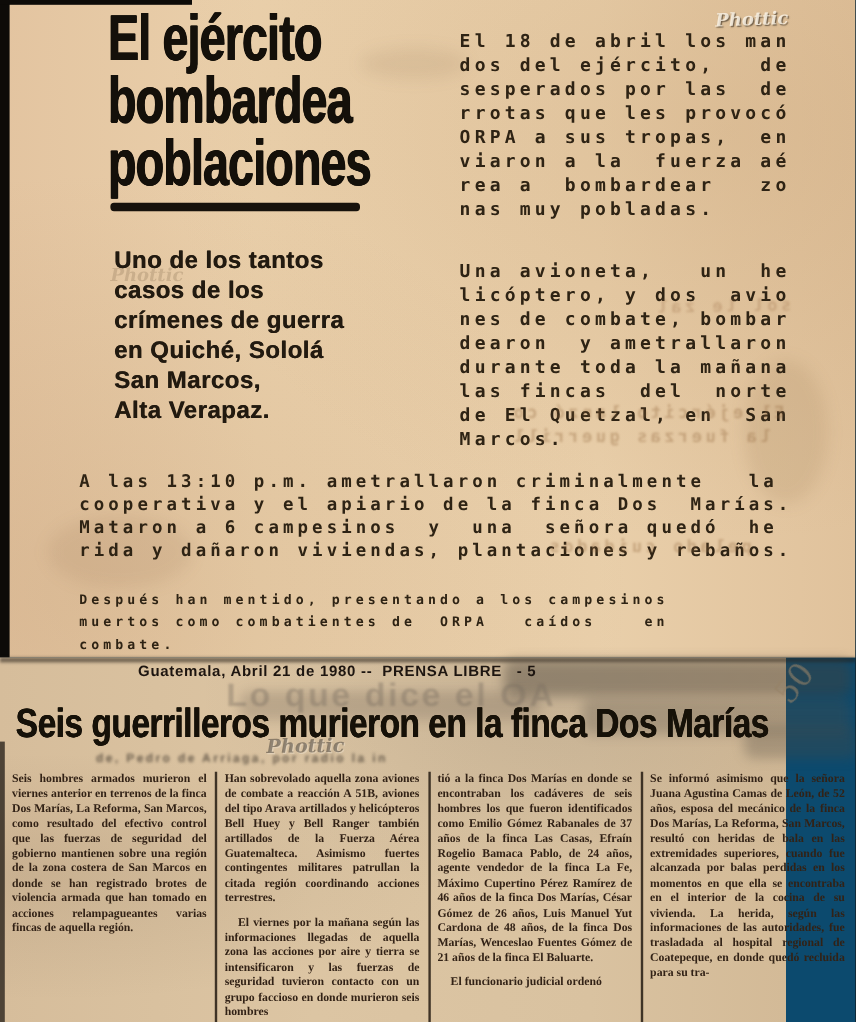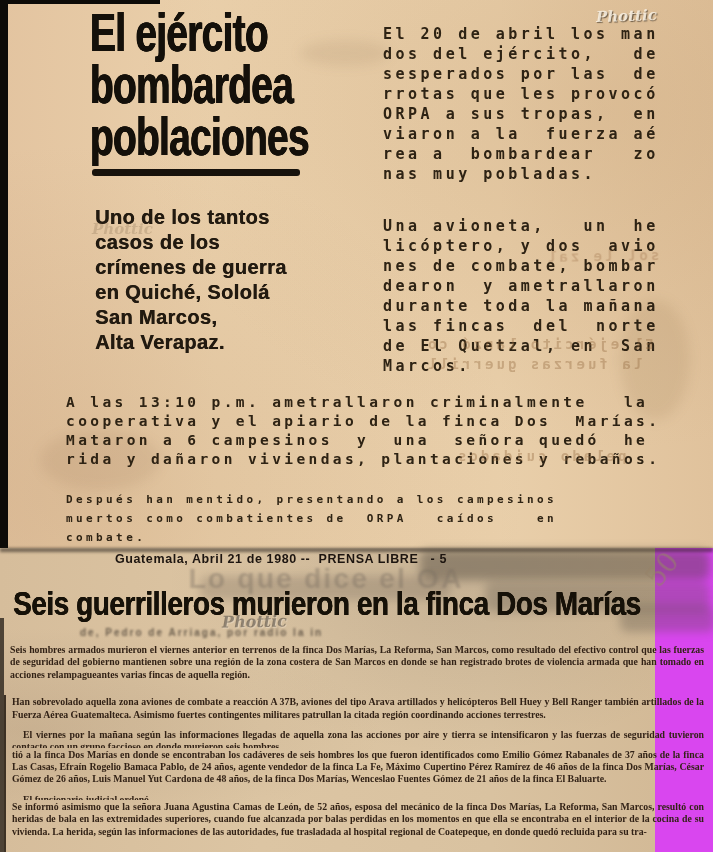--- a/index.html
+++ b/index.html
@@ -1,17 +1,17 @@
 <!DOCTYPE html>
 <html><head>
 <meta charset="utf-8">
 <style>
   html,body{margin:0;padding:0;background:#151210;}
   .scan{position:relative;width:713px;height:852px;overflow:hidden;
-        font-family:"Liberation Sans",sans-serif;background:#d946ef;}
+        font-family:"Liberation Sans",sans-serif;background:#0c4a6e;}
 
   
   .top-doc{position:absolute;left:0;top:0;width:713px;height:548px;
     background:
       radial-gradient(ellipse at 85% 20%, rgba(190,150,105,.25) 0%, rgba(190,150,105,0) 55%),
       radial-gradient(ellipse at 10% 90%, rgba(180,140,100,.22) 0%, rgba(180,140,100,0) 50%),
       linear-gradient(90deg,#e3c4a0 0%,#ead0ab 30%,#e9cfaa 70%,#e0c29c 100%);}
   .edge-left{position:absolute;left:0;top:0;width:8px;height:548px;background:#0d0b08;}
   .edge-top{position:absolute;left:0;top:0;width:160px;height:4px;background:#0d0b08;}
   .stain{position:absolute;border-radius:50%;filter:blur(6px);}
@@ -81,21 +81,21 @@
 
   .clip-headline{position:absolute;left:13px;top:36px;width:860px;
     font-weight:bold;font-size:34px;letter-spacing:-.5px;color:#161108;
     transform:scaleX(.82);transform-origin:left;white-space:nowrap;
     text-shadow:.5px 0 0 currentColor,0 .4px 0 currentColor;filter:blur(.35px);}
   .subhead-smudge{position:absolute;left:80px;top:79px;width:470px;
     font-size:10px;font-weight:bold;color:rgba(70,60,50,.75);letter-spacing:2px;
     filter:blur(1.3px);white-space:nowrap;}
 
   .cols{position:absolute;left:4px;top:95px;width:707px;height:209px;
-    display:flex;overflow:hidden;flex-direction:column;}
+    display:flex;overflow:hidden;}
   .col{flex:1;padding:1px 7px 0 6px;overflow:hidden;}
   .col + .col{border-left:2px solid rgba(35,26,17,.85);}
   .col p{margin:0;font-family:"Liberation Serif",serif;font-weight:bold;
     font-size:9.8px;line-height:12.4px;text-align:justify;color:#322216;
     filter:blur(.35px);}
   .col p + p{margin-top:8px;text-indent:11px;}
 </style>
 </head>
 <body>
 
@@ -115,21 +115,21 @@
       <div class="hl-rule"></div>
     </div>
 
     <div class="standfirst">Uno de los tantos
 casos de los
 crímenes de guerra
 en Quiché, Sololá
 San Marcos,
 Alta Verapaz.</div>
 
-    <div class="typed p1">El 20 de abril los man
+    <div class="typed p1">El 18 de abril los man
 dos del ejército,   de
 sesperados por las  de
 rrotas que les provocó
 ORPA a sus tropas,  en
 viaron a la  fuerza aé
 rea a  bombardear   zo
 nas muy pobladas.</div>
     <div class="typed p2">Una avioneta,   un  he
 licóptero, y dos  avio
 nes de combate, bombar
@@ -169,21 +169,21 @@
     <div class="pencil-mark">50</div>
 
     <div class="clip-headline">Seis guerrilleros murieron en la finca Dos Marías</div>
     <div class="subhead-smudge">de, Pedro de Arriaga, por radio la in</div>
 
     <div class="cols">
       <div class="col">
         <p>Seis hombres armados murieron el viernes anterior en terrenos de la finca Dos Marías, La Reforma, San Marcos, como resultado del efectivo control que las fuerzas de seguridad del gobierno mantienen sobre una región de la zona costera de San Marcos en donde se han registrado brotes de violencia armada que han tomado en acciones relampagueantes varias fincas de aquella región.</p>
       </div>
       <div class="col">
-        <p>Han sobrevolado aquella zona aviones de combate a reacción A 37B, aviones del tipo Arava artillados y helicópteros Bell Huey y Bell Ranger también artillados de la Fuerza Aérea Guatemalteca. Asimismo fuertes contingentes militares patrullan la citada región coordinando acciones terrestres.</p>
+        <p>Han sobrevolado aquella zona aviones de combate a reacción A 51B, aviones del tipo Arava artillados y helicópteros Bell Huey y Bell Ranger también artillados de la Fuerza Aérea Guatemalteca. Asimismo fuertes contingentes militares patrullan la citada región coordinando acciones terrestres.</p>
         <p>El viernes por la mañana según las informaciones llegadas de aquella zona las acciones por aire y tierra se intensificaron y las fuerzas de seguridad tuvieron contacto con un grupo faccioso en donde murieron seis hombres</p>
       </div>
       <div class="col">
         <p>tió a la finca Dos Marías en donde se encontraban los cadáveres de seis hombres los que fueron identificados como Emilio Gómez Rabanales de 37 años de la finca Las Casas, Efraín Rogelio Bamaca Pablo, de 24 años, agente vendedor de la finca La Fe, Máximo Cupertino Pérez Ramírez de 46 años de la finca Dos Marías, César Gómez de 26 años, Luis Manuel Yut Cardona de 48 años, de la finca Dos Marías, Wenceslao Fuentes Gómez de 21 años de la finca El Baluarte.</p>
         <p>El funcionario judicial ordenó</p>
       </div>
       <div class="col">
         <p>Se informó asimismo que la señora Juana Agustina Camas de León, de 52 años, esposa del mecánico de la finca Dos Marías, La Reforma, San Marcos, resultó con heridas de bala en las extremidades superiores, cuando fue alcanzada por balas perdidas en los momentos en que ella se encontraba en el interior de la cocina de su vivienda. La herida, según las informaciones de las autoridades, fue trasladada al hospital regional de Coatepeque, en donde quedó recluida para su tra-</p>
       </div>
     </div>

